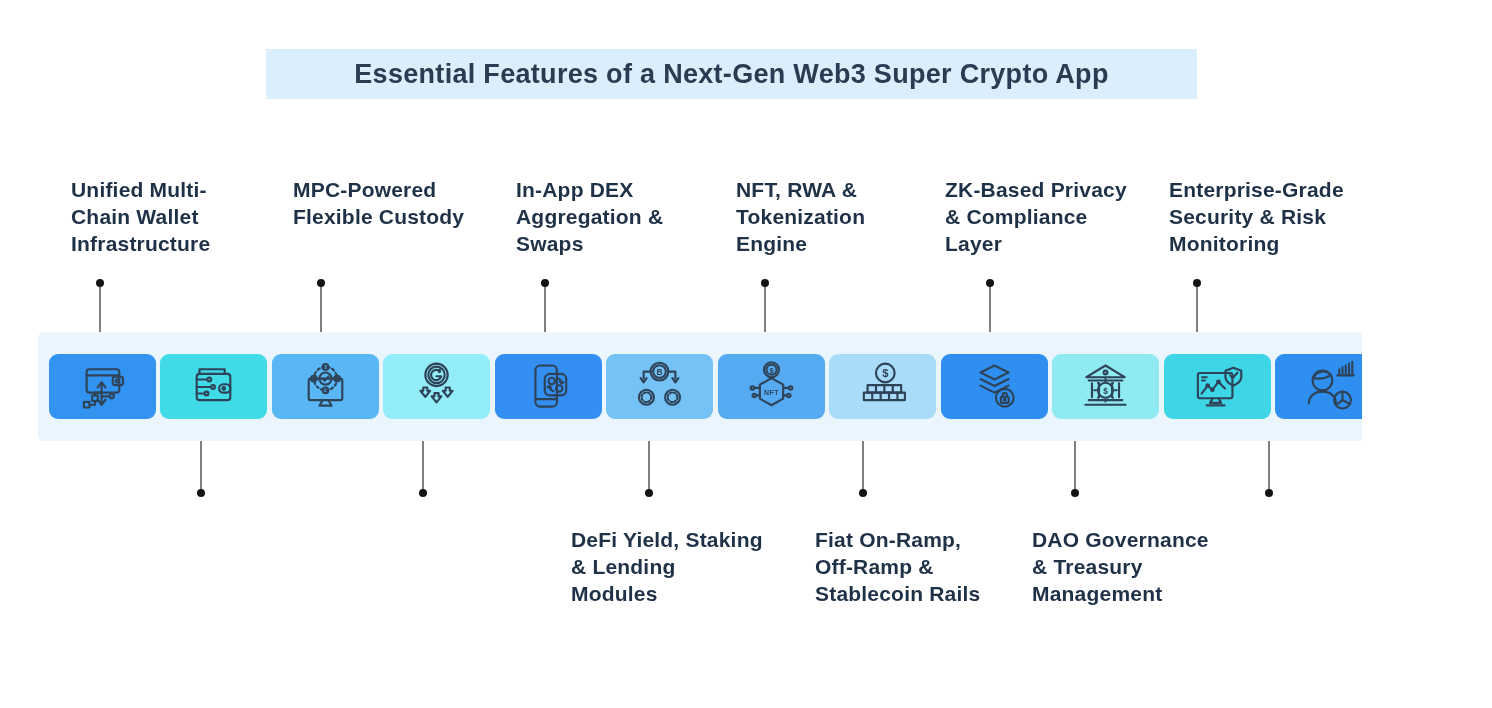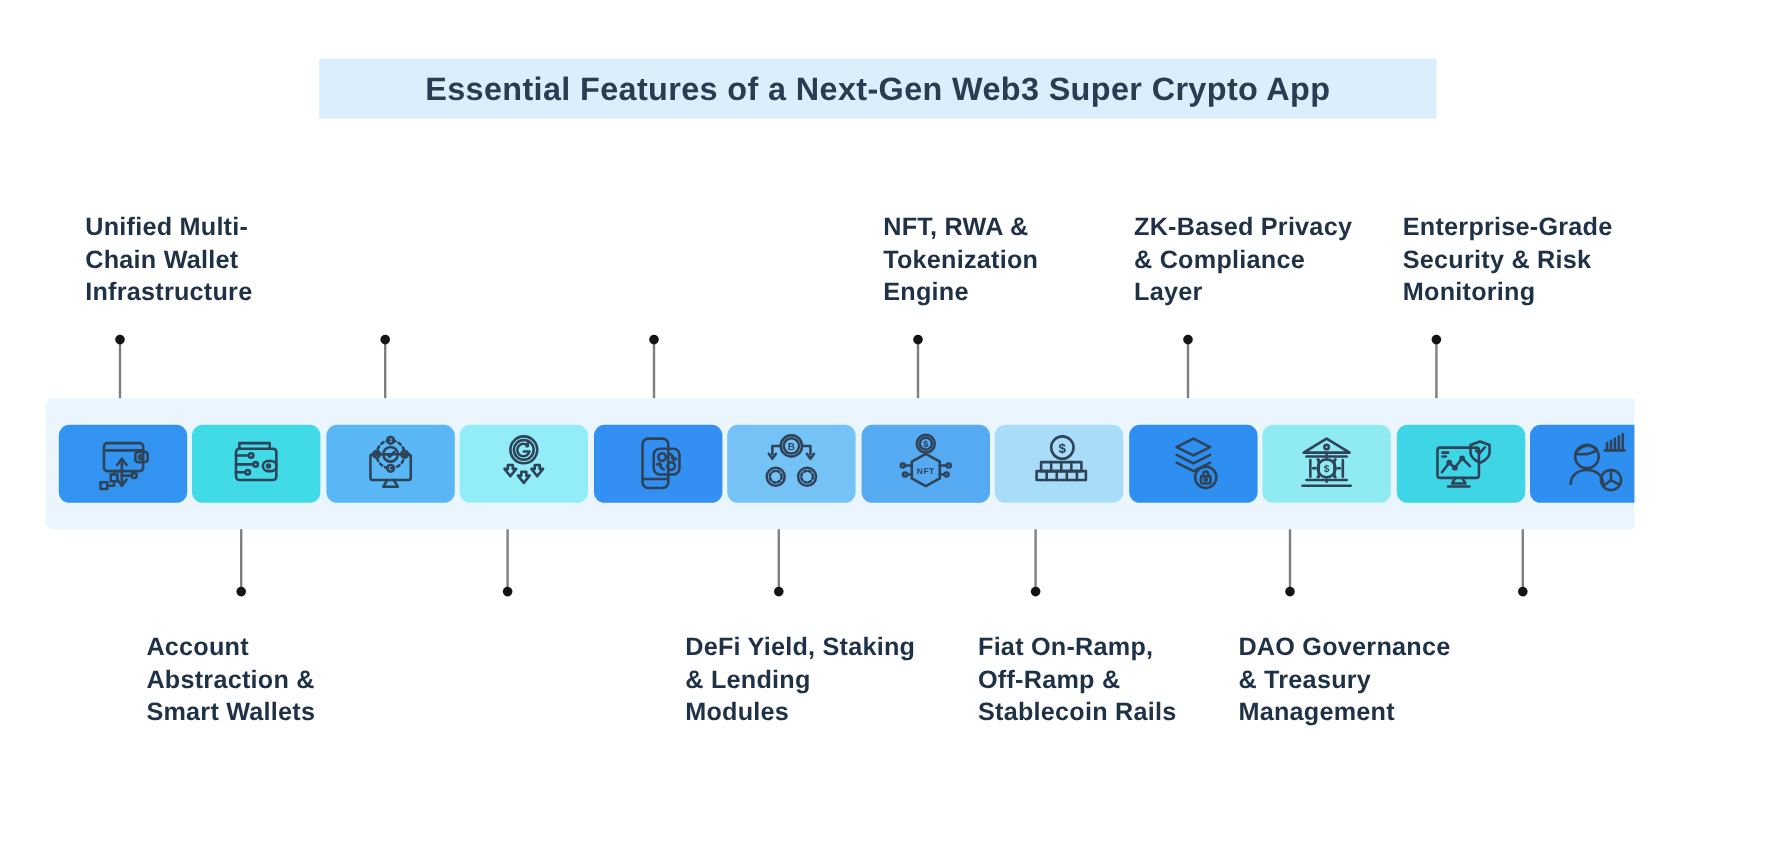--- a/index.html
+++ b/index.html
@@ -54,20 +54,25 @@
 
 <div class="canvas" style="--title-bg: #dbeefb; --band-bg: #eaf5fd; --title-text: #2b3b52; --label-text: #1f3147; --line: #7f7f7f; --dot: #141414; --stroke: #2e4358;">
 
   <div class="title-bar">
     <span>Essential Features of a Next-Gen Web3 Super Crypto App</span>
   </div>
 
   <div class="feature-label t1">Unified Multi-
 Chain Wallet
 Infrastructure</div>
+  <div class="feature-label t2">MPC-Powered
+Flexible Custody</div>
+  <div class="feature-label t3">In-App DEX
+Aggregation &amp;
+Swaps</div>
   <div class="feature-label t4">NFT, RWA &amp;
 Tokenization
 Engine</div>
   <div class="feature-label t6">Enterprise-Grade
 Security &amp; Risk
 Monitoring</div>
   <div class="feature-label t5">ZK-Based Privacy
 &amp; Compliance
 Layer</div>
 
@@ -253,23 +258,20 @@
 
   </div>
 
   <div class="connector bottom cb1"></div>
   <div class="connector bottom cb2"></div>
   <div class="connector bottom cb3"></div>
   <div class="connector bottom cb4"></div>
   <div class="connector bottom cb5"></div>
   <div class="connector bottom cb6"></div>
 
-  <div class="feature-label b1">Account
-Abstraction &amp;
-Smart Wallets</div>
   <div class="feature-label b3">DeFi Yield, Staking
 &amp; Lending
 Modules</div>
   <div class="feature-label b4">Fiat On-Ramp,
 Off-Ramp &amp;
 Stablecoin Rails</div>
   <div class="feature-label b5">DAO Governance
 &amp; Treasury
 Management</div>
 

